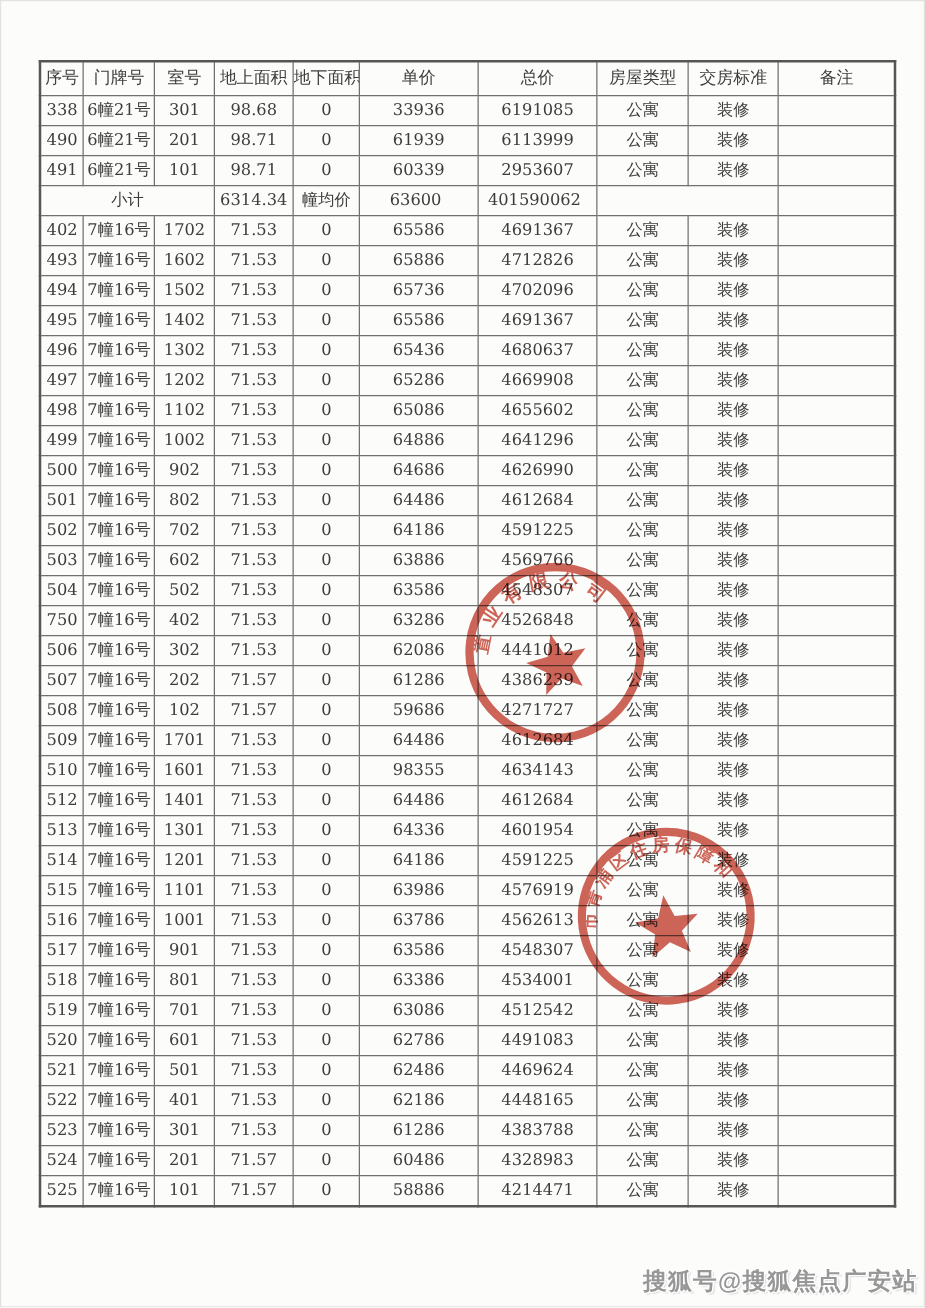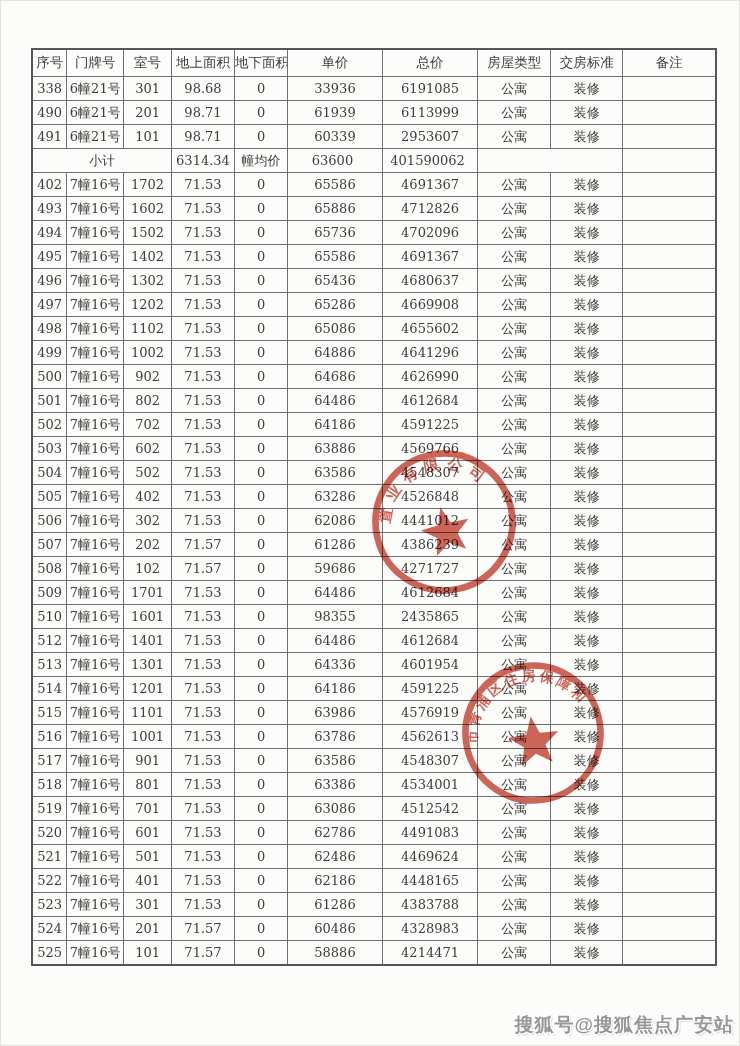--- a/index.html
+++ b/index.html
@@ -267,21 +267,21 @@
           <td>502</td>
           <td>71.53</td>
           <td>0</td>
           <td>63586</td>
           <td>4548307</td>
           <td>公寓</td>
           <td>装修</td>
           <td></td>
         </tr>
         <tr>
-          <td>505</td>
+          <td>750</td>
           <td>7幢16号</td>
           <td>402</td>
           <td>71.53</td>
           <td>0</td>
           <td>63286</td>
           <td>4526848</td>
           <td>公寓</td>
           <td>装修</td>
           <td></td>
         </tr>
@@ -333,21 +333,21 @@
           <td>装修</td>
           <td></td>
         </tr>
         <tr>
           <td>510</td>
           <td>7幢16号</td>
           <td>1601</td>
           <td>71.53</td>
           <td>0</td>
           <td>98355</td>
-          <td>2435865</td>
+          <td>4634143</td>
           <td>公寓</td>
           <td>装修</td>
           <td></td>
         </tr>
         <tr>
           <td>512</td>
           <td>7幢16号</td>
           <td>1401</td>
           <td>71.53</td>
           <td>0</td>

